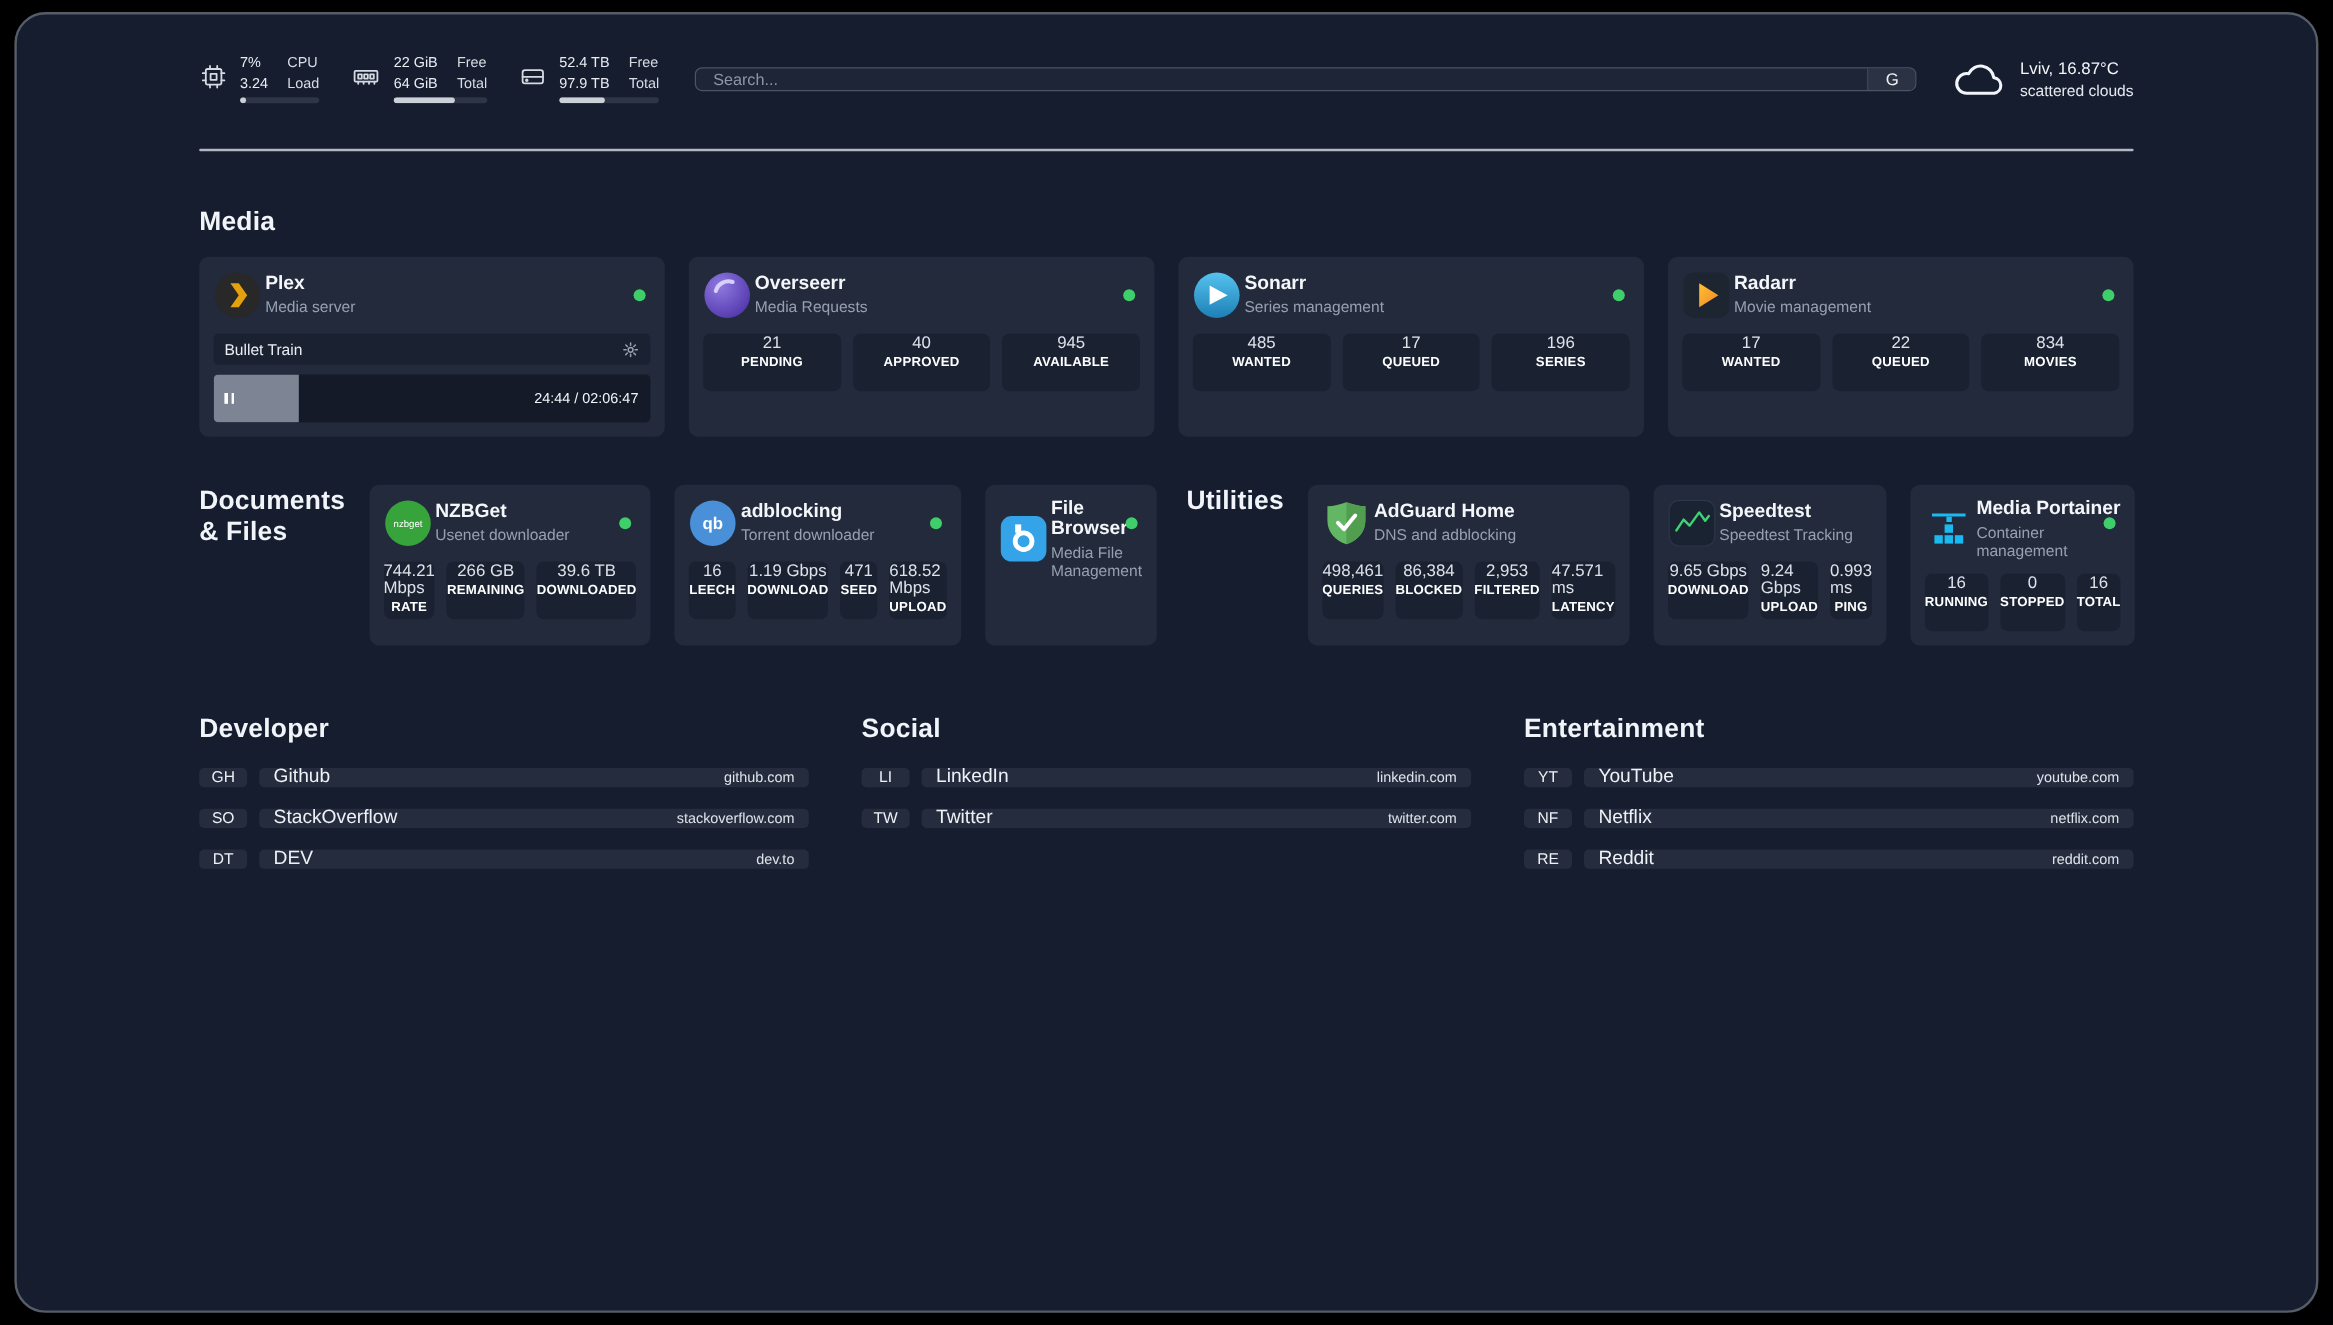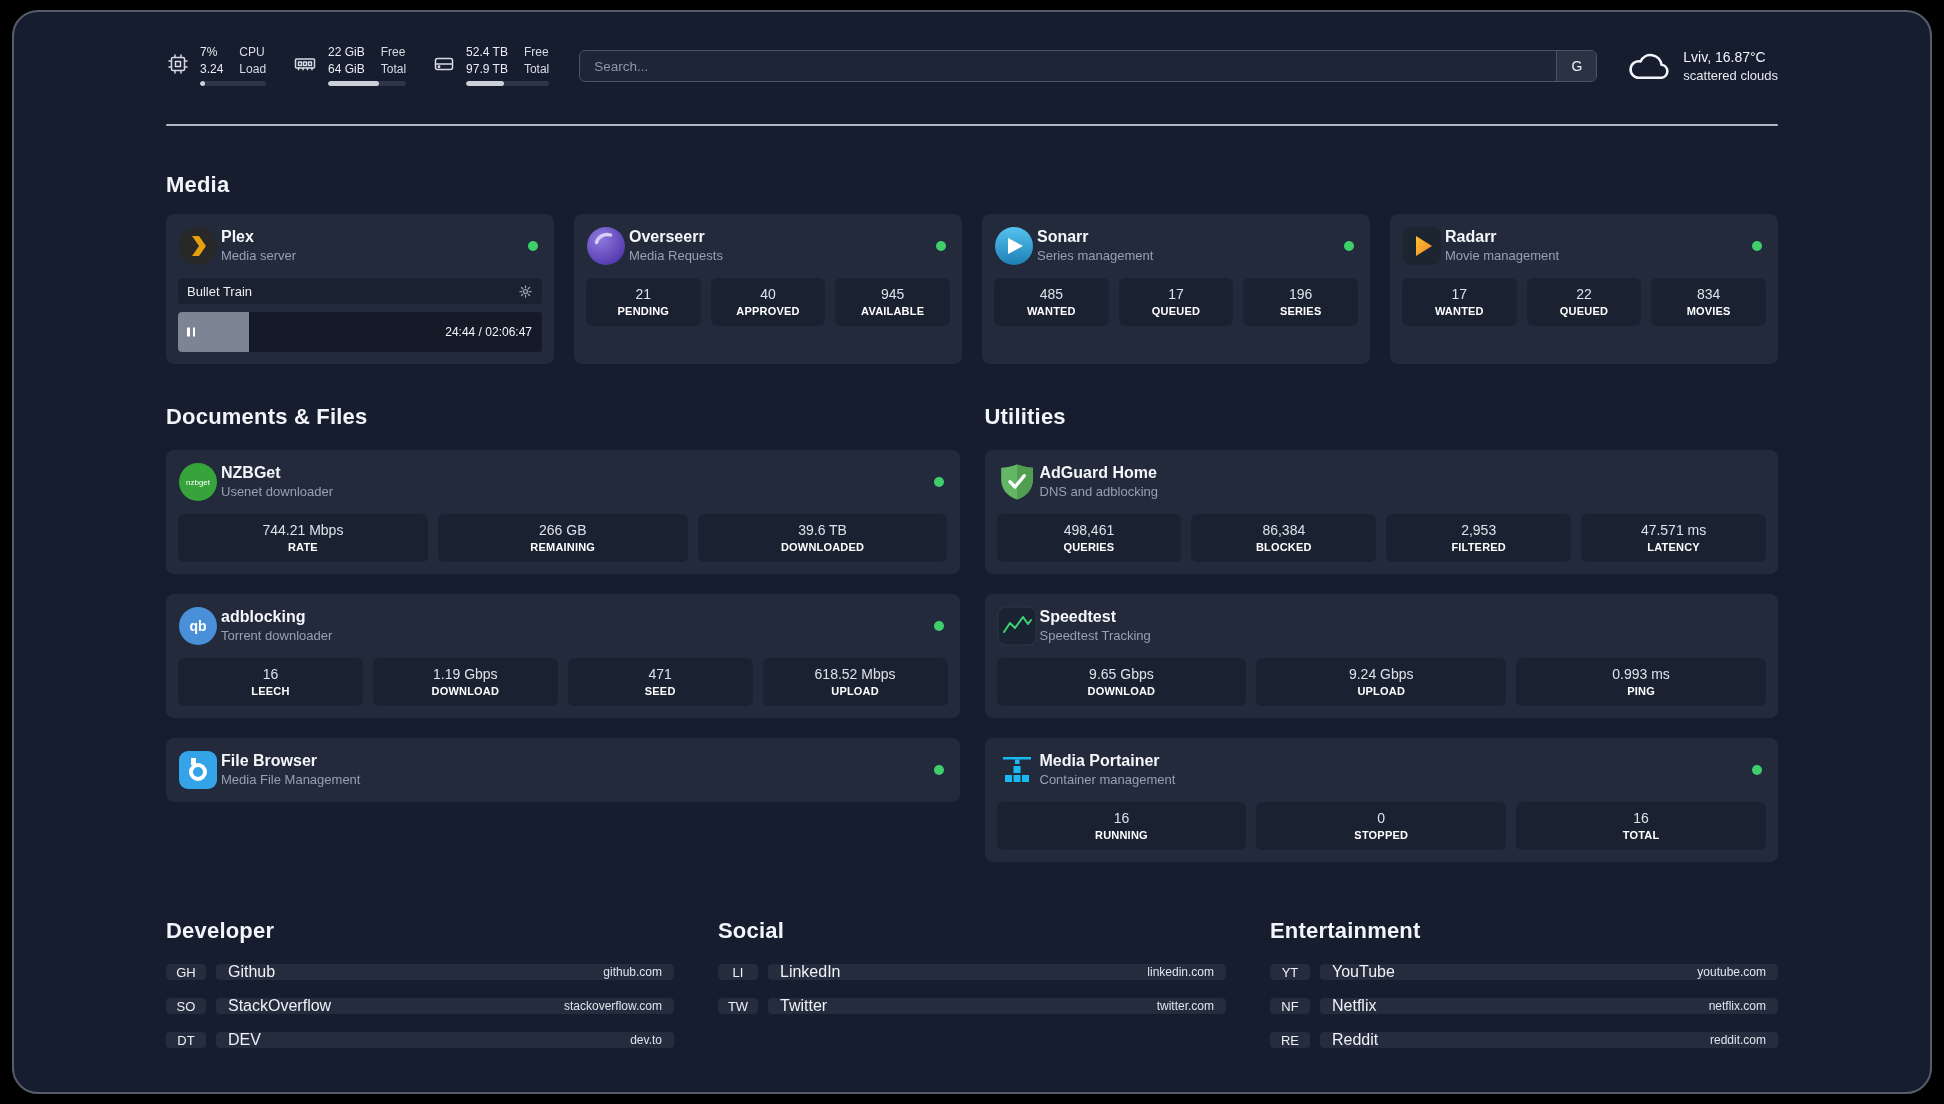--- a/index.html
+++ b/index.html
@@ -14,21 +14,21 @@
   .topbar { display:flex; align-items:center; margin-top:26px; height:56px; }
   .sys-widgets { display:flex; gap:26px; align-items:center; }
   .sys-widget { display:flex; gap:10px; align-items:center; }
   .sys-right { display:flex; flex-direction:column; gap:5px; }
   .sys-cols { display:flex; gap:16px; }
   .sys-col { display:flex; flex-direction:column; gap:3px; font-size:12px; color:#e9edf2; line-height:1.15; }
   .sys-col.labels { color:#d7dce3; }
   .sys-bar { height:5px; border-radius:3px; background:#2d3546; overflow:hidden; }
   .sys-bar-fill { height:100%; background:#ccd1d9; border-radius:3px; }
 
-  .searchbar { flex:1; display:flex; margin:0 30px; height:32px; position:relative; }
+  .searchbar { flex:1; display:flex; margin:0 30px; height:20px; position:relative; }
   .search-input { flex:1; background:#1d2536; border:1px solid #4b5464; border-radius:6px;
                   color:#e4e9ef; font-size:13.5px; padding:0 54px 0 14px; outline:none; font-family:inherit; }
   .search-input::placeholder { color:#8d97a7; }
   .search-btn { position:absolute; right:1px; top:1px; bottom:1px; width:40px; background:#2a3244;
                 border-left:1px solid #4b5464; border-radius:0 5px 5px 0; display:flex;
                 align-items:center; justify-content:center; color:#eef1f6; font-size:14px; cursor:pointer; }
 
   .weather { display:flex; align-items:center; gap:12px; }
   .weather-text { display:flex; flex-direction:column; gap:3px; }
   .weather-loc { font-size:14px; color:#f2f5f9; }
@@ -44,37 +44,37 @@
   .card { background:#222a3c; border-radius:8px; padding:12px; position:relative; cursor:pointer; }
   .card-head { display:flex; align-items:center; gap:3px; }
   .app-icon { width:40px; height:40px; flex-shrink:0; display:flex; align-items:center; justify-content:center; }
   .app-meta { display:flex; flex-direction:column; gap:3px; }
   .app-name { font-size:16px; font-weight:600; color:#f4f6f9; line-height:1.05; }
   .app-sub { font-size:13px; color:#96a0af; }
   .status-dot { position:absolute; top:27px; right:16px; width:10px; height:10px; border-radius:50%; background:#3ecf6a; }
 
   .stat-row { display:grid; grid-auto-flow:column; grid-auto-columns:1fr; gap:10px; margin-top:12px; }
   .stat { background:#1a2232; border-radius:6px; height:48px; display:flex; flex-direction:column;
-          align-items:center; justify-content:center; gap:5px; }
+          align-items:center; gap:5px; }
   .stat-value { font-size:14px; color:#dde2e9; line-height:1; }
   .stat-label { font-size:11px; font-weight:700; color:#fff; line-height:1; letter-spacing:.2px; }
 
   
   .np-bar { margin-top:12px; height:26px; background:#1a2232; border-radius:4px; display:flex;
             align-items:center; justify-content:space-between; padding:0 9px; }
   .np-title { font-size:13px; color:#e9edf2; }
   .gear { display:flex; cursor:pointer; }
   .progress { position:relative; margin-top:8px; height:40px; border-radius:4px; background:#141a28; overflow:hidden; }
   .progress-fill { position:absolute; left:0; top:0; bottom:0; background:#7d8595; }
   .pause-btn { position:absolute; left:9px; top:50%; transform:translateY(-50%); display:flex; gap:3px; cursor:pointer; }
   .pause-btn i { width:2.5px; height:9px; background:#fff; display:block; }
   .progress-time { position:absolute; right:10px; top:50%; transform:translateY(-50%); font-size:12px; color:#f2f5f9; }
 
   .mid { display:grid; grid-template-columns:1fr 1fr; column-gap:25px; margin-top:40px; }
-  .mid-col { display:flex; flex-direction:column; gap:20px; }
+  .mid-col { display:flex; flex-direction:row; gap:20px; }
 
   
   .bottom { display:grid; grid-template-columns:repeat(3,1fr); column-gap:25px; margin-top:56px;gap:44px; }
   .bm-col { display:flex; flex-direction:column; gap:18px; }
   .bm-col .section-title { margin-bottom:2px; }
   .bm-row { display:flex; gap:10px; height:16px; cursor:pointer; }
   .bm-abbr { width:40px; background:#242c3e; border-radius:4px; display:flex; align-items:center;
              justify-content:center; font-size:13px; color:#eef1f5; flex-shrink:0; }
   .bm-bar { flex:1; background:#242c3e; border-radius:4px; display:flex; align-items:center;
             justify-content:space-between; padding:0 12px; }

